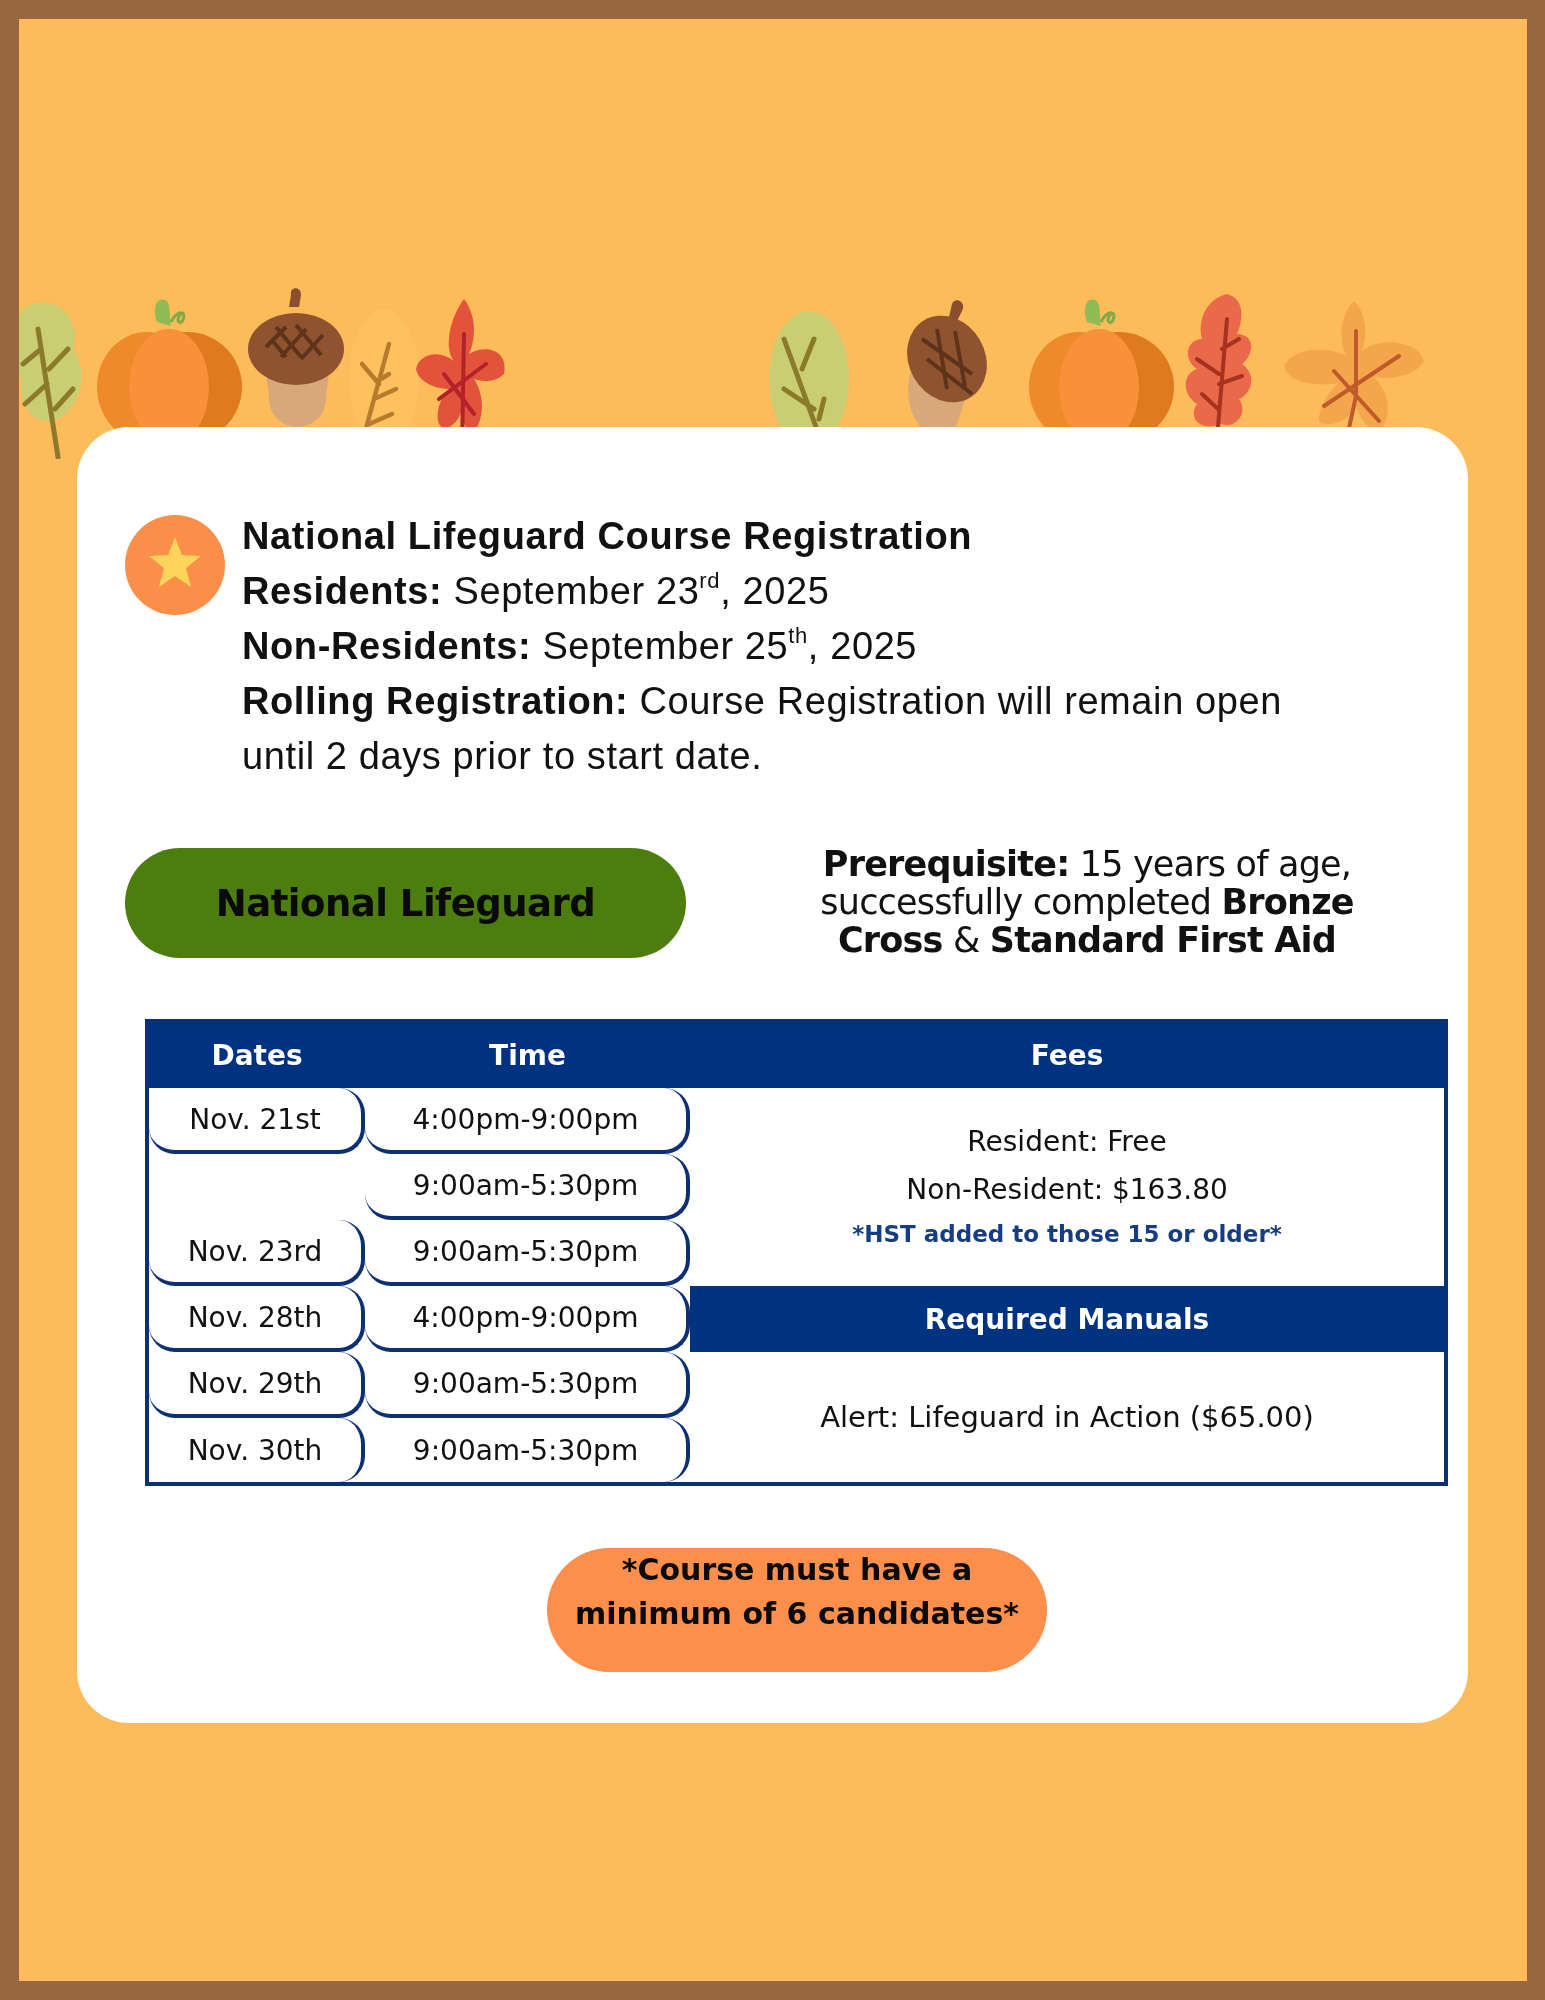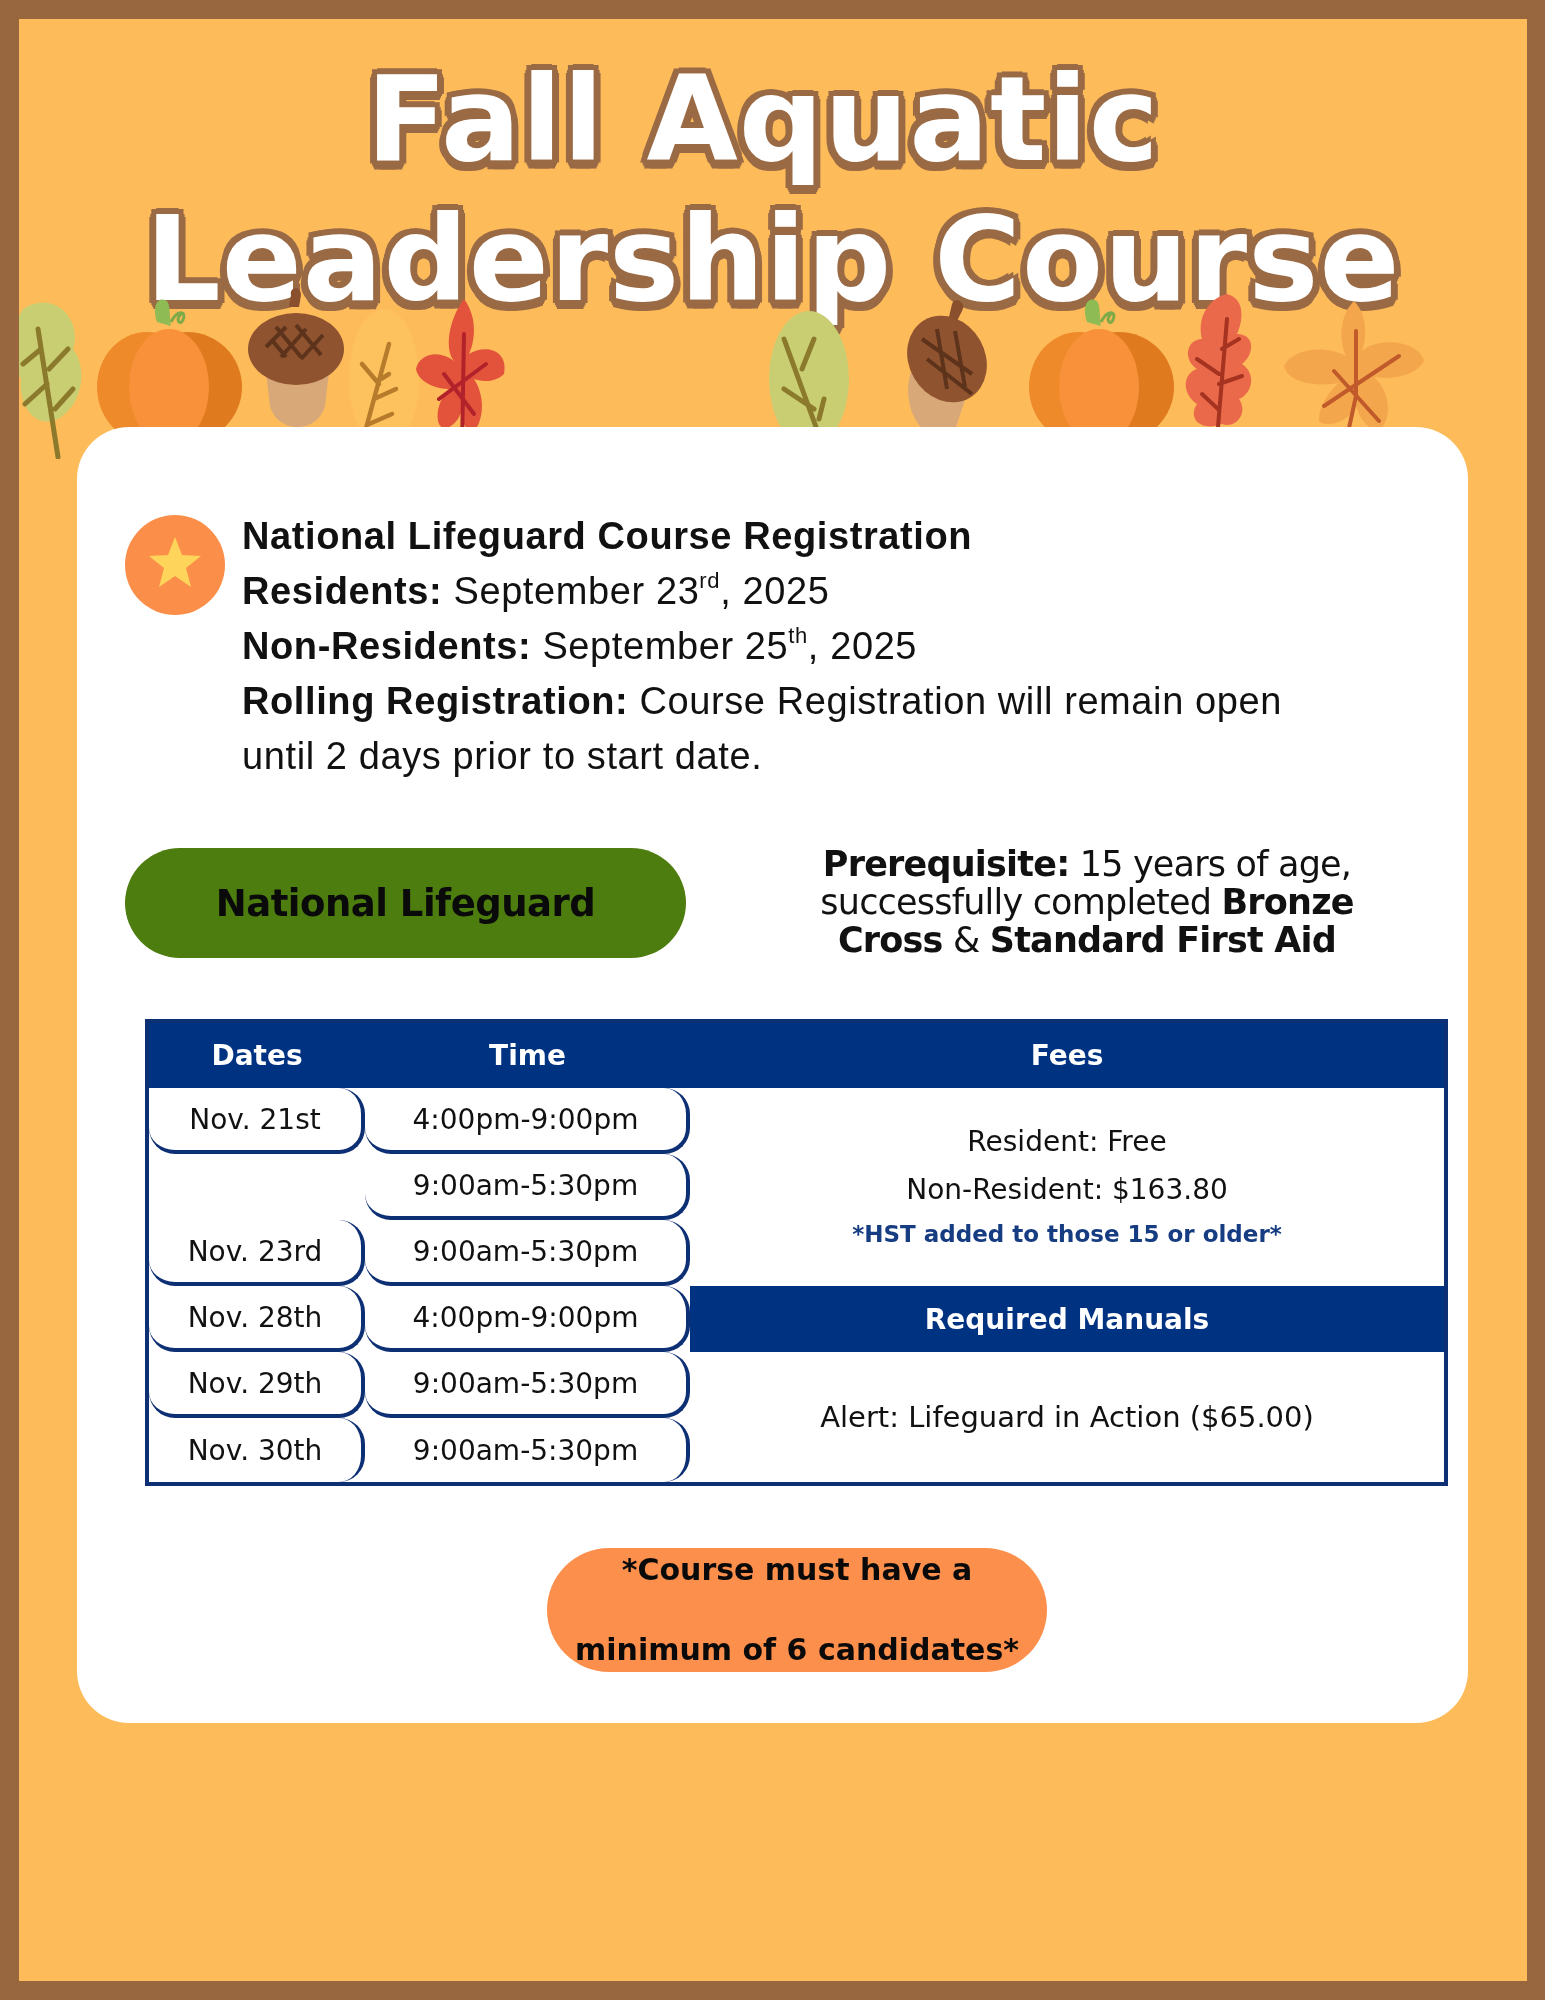--- a/index.html
+++ b/index.html
@@ -151,38 +151,34 @@
     font-size: 29px;
     color: #111;
   }
 
   .pill-min {
     position: absolute;
     left: 470px; top: 1121px;
     width: 500px; height: 124px;
     border-radius: 62px;
     background: #FD8F4C;
-    display: flex; flex-direction: column; align-items: center; justify-content: space-between;
+    display: flex; flex-direction: column; align-items: center; justify-content: flex-start;
     font-family: "DejaVu Sans", sans-serif;
     font-weight: bold;
     font-size: 30px;
     line-height: 44px;
     color: #0A0A0A;
     text-align: center;
   }
 </style>
 </head>
 <body>
 
 <div class="frame">
 
-  <h1 class="title">
-    <span class="line line1">Fall Aquatic</span>
-    <span class="line">Leadership Course</span>
-  </h1>
 
   <div class="deco">
 
     <svg style="left:-6px;top:0;" width="80" height="170" viewBox="0 0 80 170">
       <path d="M10 20 C40 0 70 30 60 60 C75 80 70 115 45 130 C25 140 5 120 8 90 C-5 70 0 35 10 20Z" fill="#C9CE72"></path>
       <path d="M25 40 L45 168 M28 60 L10 75 M34 95 L12 115 M36 80 L55 60 M42 120 L60 100" stroke="#8C7A2C" stroke-width="5" fill="none" stroke-linecap="round"></path>
     </svg>
 
     <svg style="left:68px;top:3px;" width="165" height="145" viewBox="0 0 165 145">
       <path d="M70 30 C65 15 70 5 78 8 C84 10 82 22 84 34Z" fill="#8FBB55"></path>

